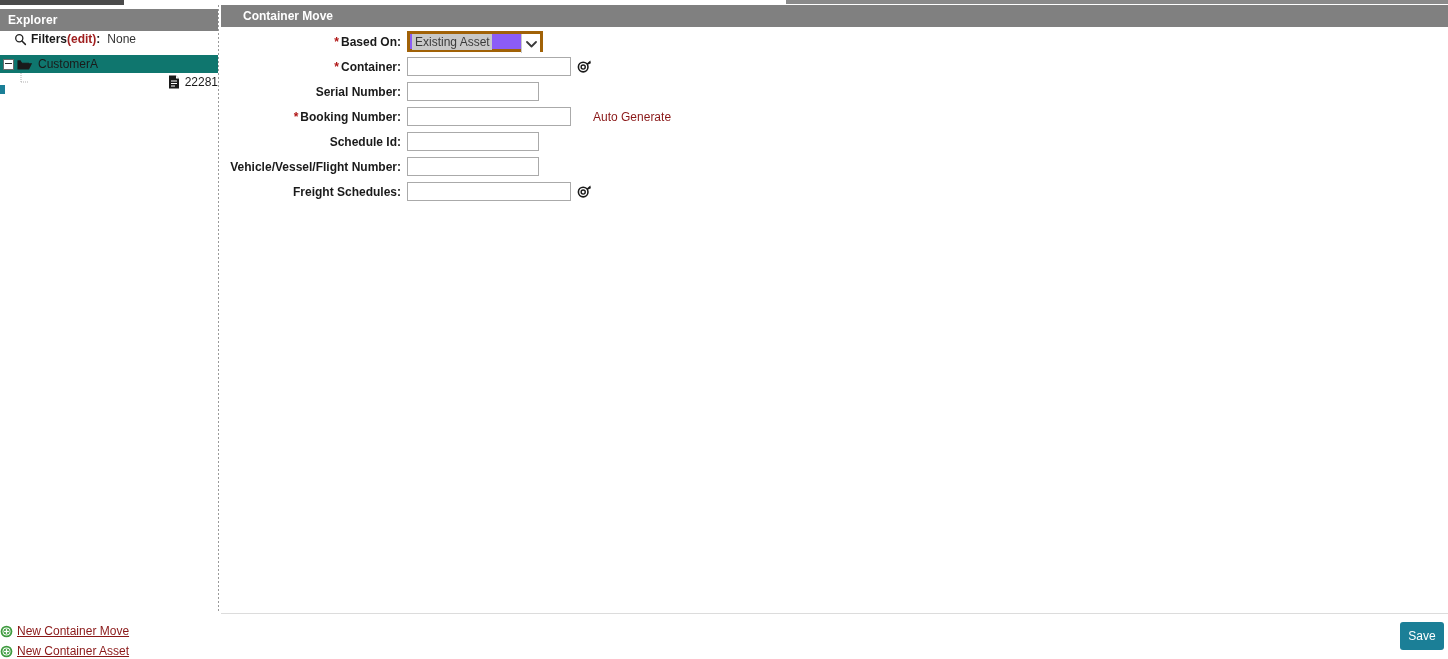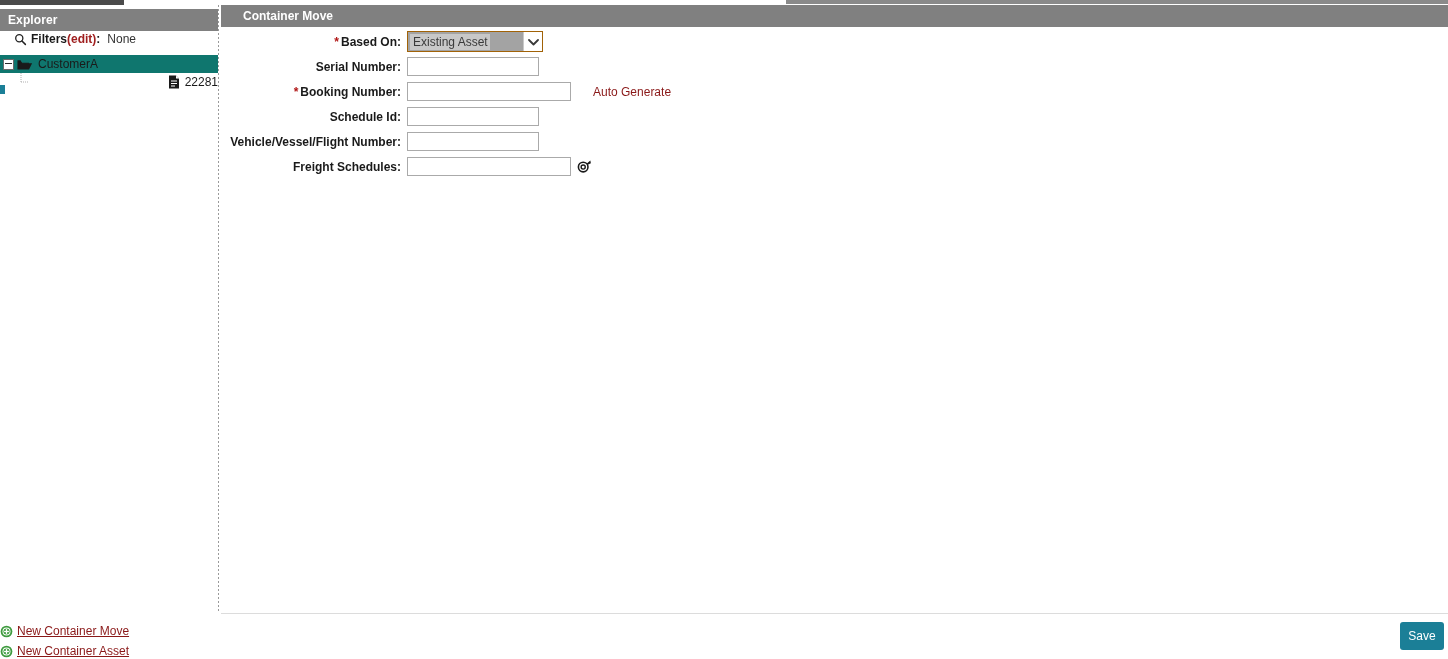--- a/index.html
+++ b/index.html
@@ -222,22 +222,22 @@
     padding: 0 3px;
     color: #1a1a1a;
     outline: none;
   }
   .txt.wide { width: 164px; }
   .txt.narrow { width: 132px; }
 
   .sel-wrap {
     position: relative;
     width: 136px; height: 21px;
-    border: 1px solid #a16207;
-    background: #a3a3a3;
+    border: 3px solid #a16207;
+    background: #8b5cf6;
     box-sizing: border-box;
     display: flex;
     align-items: center;
     cursor: pointer;
   }
   .sel-text {
     font-size: 12px;
     color: #3a3a3a;
     background: #c8c8c8;
     padding: 1px 2px 1px 3px;
@@ -384,20 +384,31 @@
       <div class="sel-wrap">
         <span class="sel-text">Existing Asset</span>
         <span class="sel-arrow-box">
           <svg class="chev" width="11" height="8" viewBox="0 0 11 8">
             <path d="M1 2 L5.5 6.5 L10 2" fill="none" stroke="#3a3a3a" stroke-width="1.8" stroke-linecap="round" stroke-linejoin="round"></path>
           </svg>
         </span>
       </div>
     </div>
 
+    <div class="form-row">
+      <div class="form-label">
+        <span class="req-star">*</span><span>Container:</span>
+      </div>
+      <input class="txt wide" type="text" value="" style="">
+      <svg class="lookup-icon" viewBox="0 0 16 16">
+        <circle cx="6.6" cy="8.6" r="5.1" fill="none" stroke="#1a1a1a" stroke-width="1.7"></circle>
+        <circle cx="6.6" cy="8.6" r="2.2" fill="none" stroke="#1a1a1a" stroke-width="1.5"></circle>
+        <path d="M10.2 5.0 L14.2 1.6 L14.8 4.6 L11.4 6.2 Z" fill="#1a1a1a"></path>
+      </svg>
+    </div>
 
     <div class="form-row">
       <div class="form-label">Serial Number:</div>
       <input class="txt narrow" type="text" value="" style="">
     </div>
 
     <div class="form-row">
       <div class="form-label">
         <span class="req-star">*</span><span>Booking Number:</span>
       </div>

